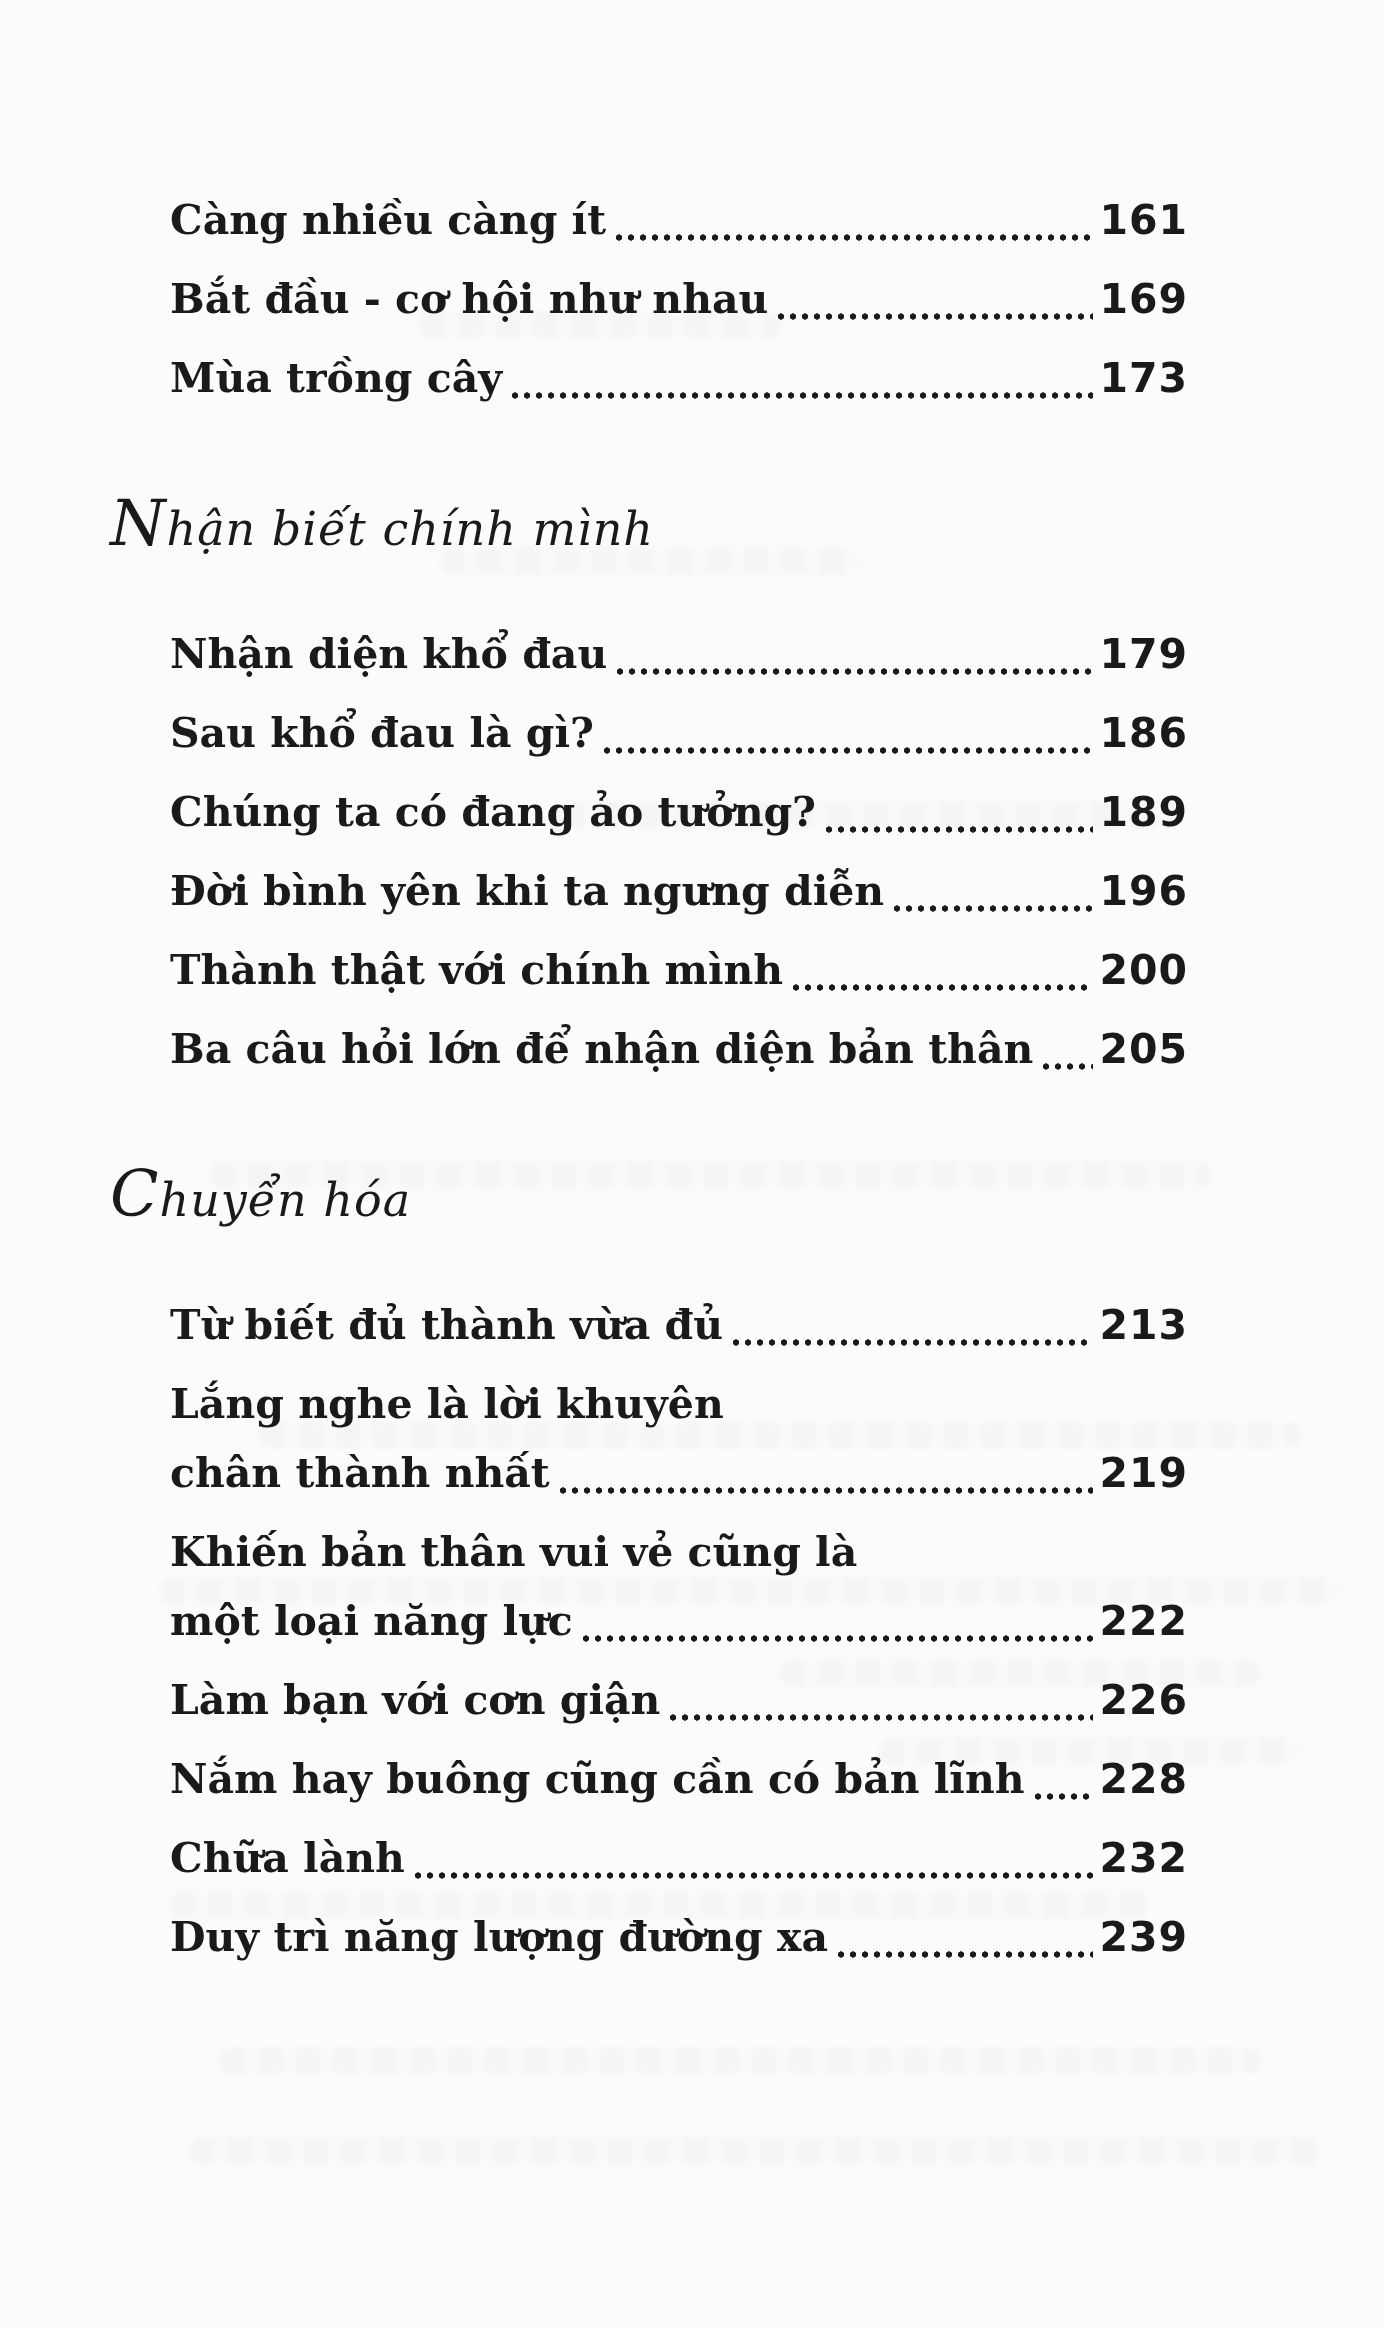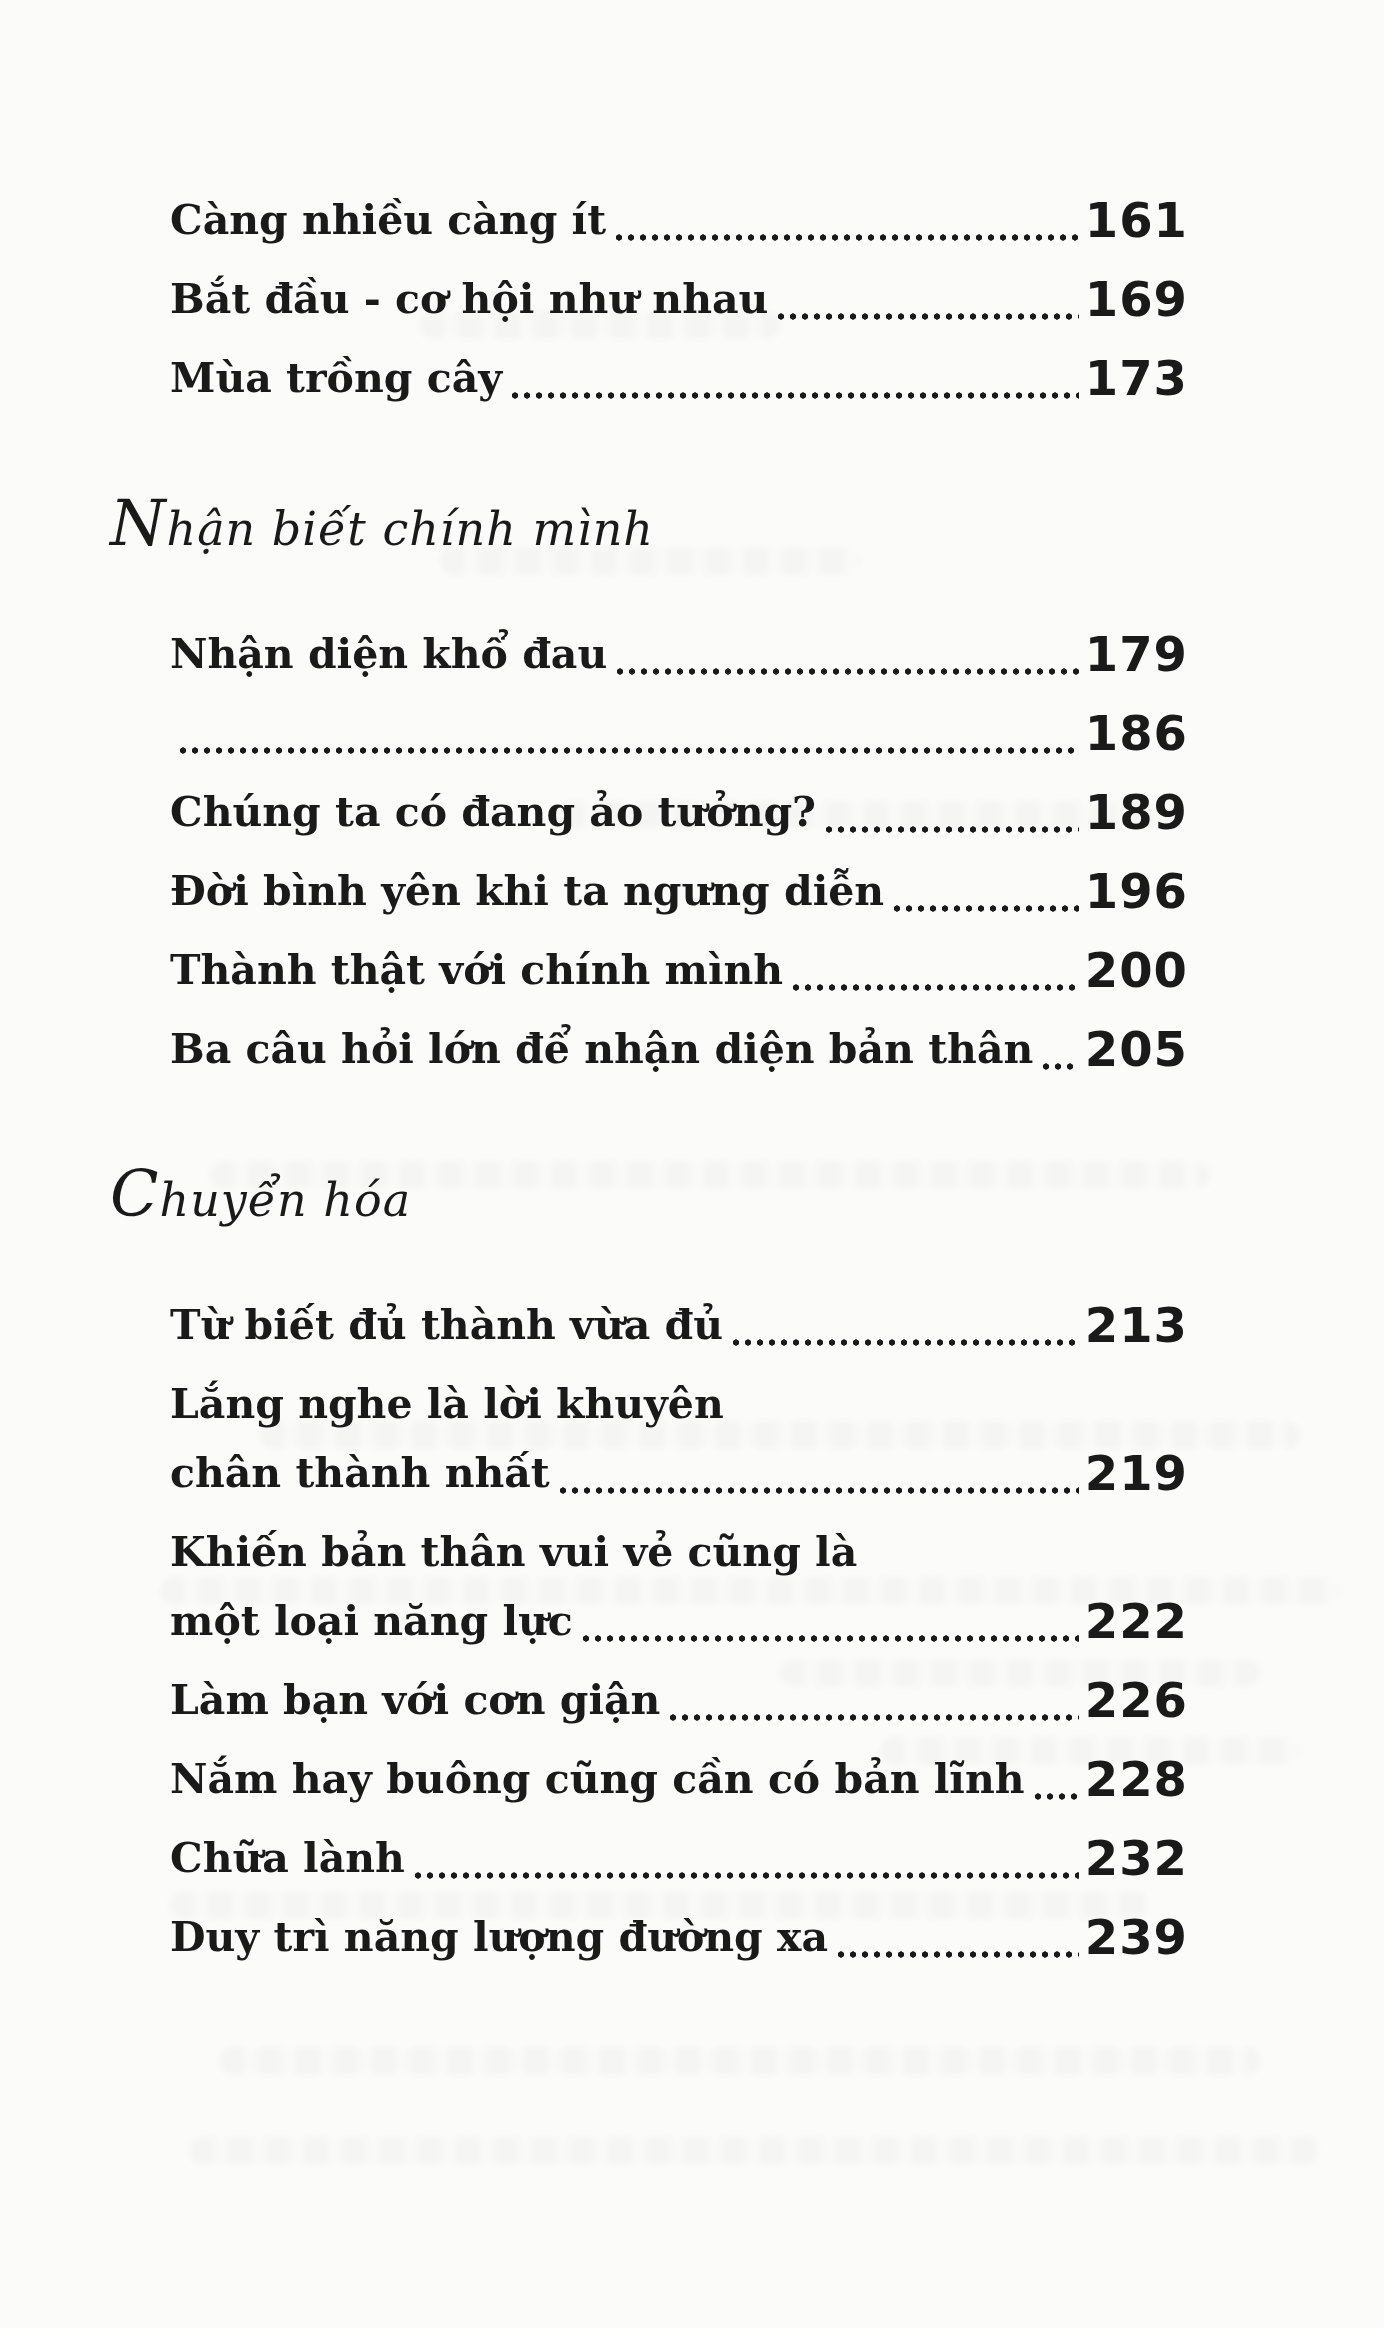--- a/index.html
+++ b/index.html
@@ -70,21 +70,21 @@
     margin: 0 6px 14px 10px;
     background-image: radial-gradient(circle at 3px 3.5px, var(--ink, #1a1a1a) 2.9px, rgba(0,0,0,0) 3.4px);
     background-size: 12px 7px;
     background-repeat: repeat-x;
     background-position: left bottom;
   }
 
   .pageno {
     flex: 0 0 auto;
     font-family: "DejaVu Sans", sans-serif;
-    font-size: 48px;
+    font-size: 41px;
     line-height: 69px;
     font-weight: bold;
     letter-spacing: 1px;
   }
 </style>
 </head>
 <body>
 
 <div class="page" style="--ink: #1a1a1a; --paper: #fbfbfa;">
 
@@ -137,20 +137,21 @@
     <div class="entry">
       <div class="entry-line entry-last">
         <span class="entry-title">Nhận diện khổ đau</span>
         <span class="dots"></span>
         <span class="pageno">179</span>
       </div>
     </div>
 
     <div class="entry">
       <div class="entry-line entry-last">
+        <span class="entry-title">Sau khổ đau là gì?</span>
         <span class="dots"></span>
         <span class="pageno">186</span>
       </div>
     </div>
 
     <div class="entry">
       <div class="entry-line entry-last">
         <span class="entry-title">Chúng ta có đang ảo tưởng?</span>
         <span class="dots"></span>
         <span class="pageno">189</span>

